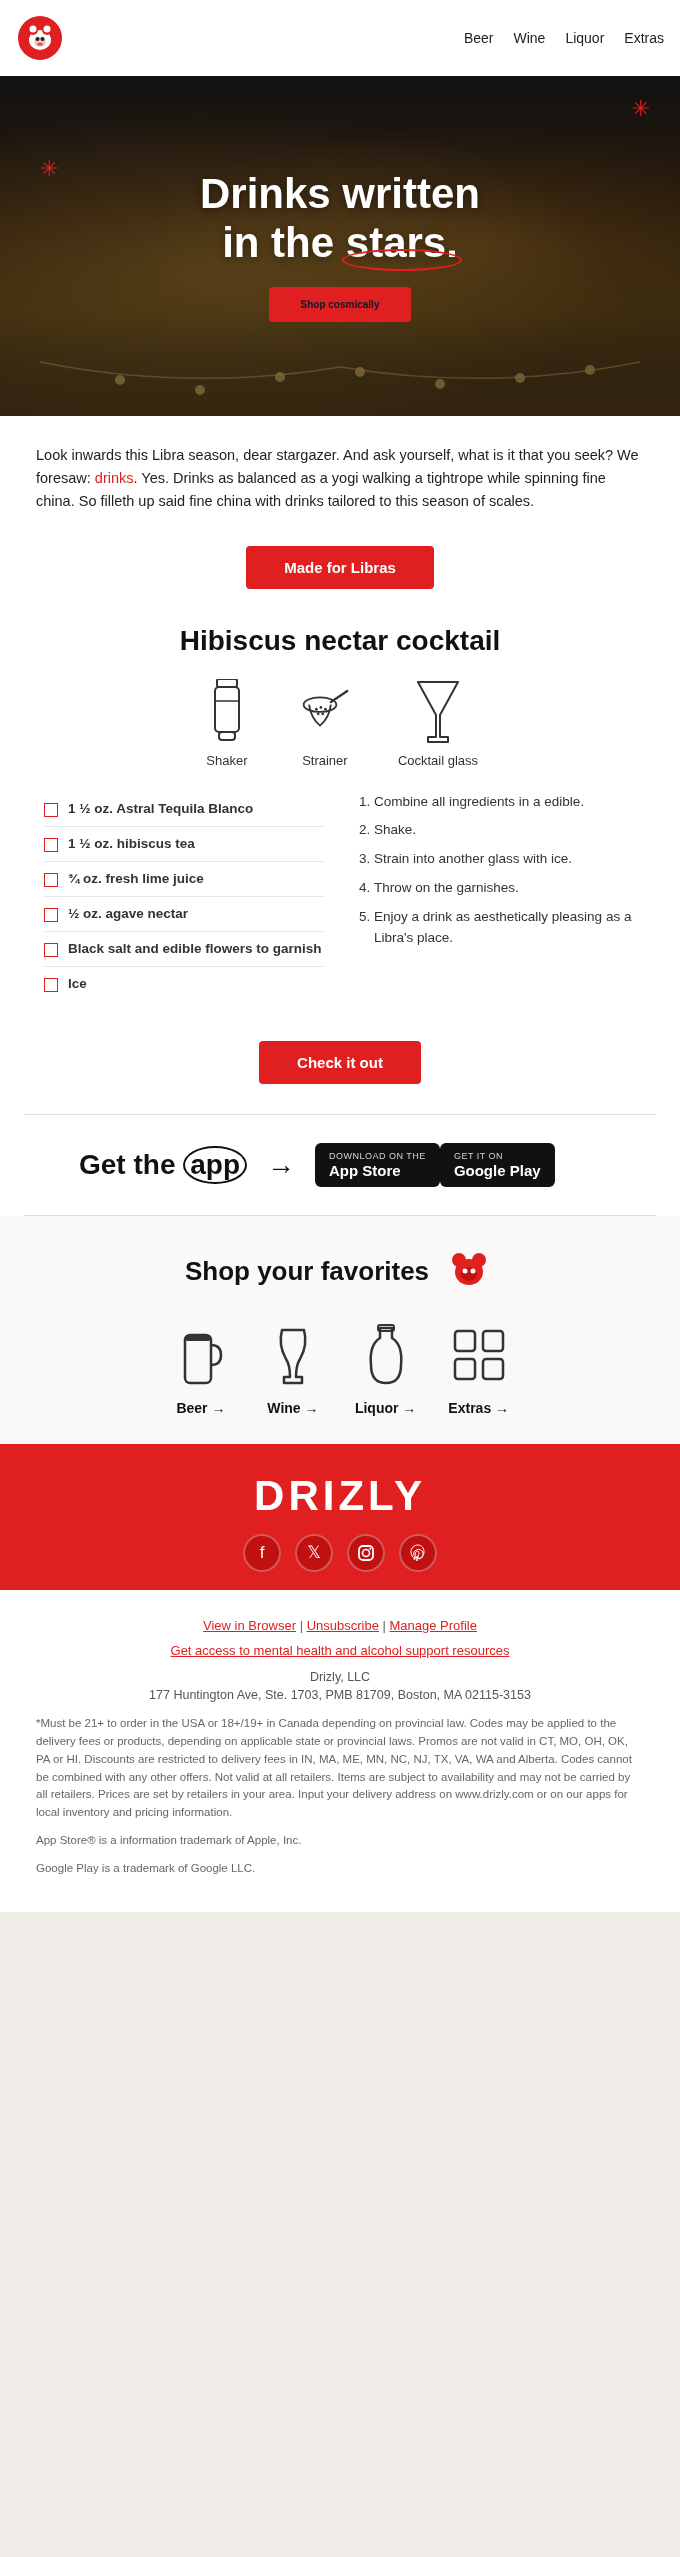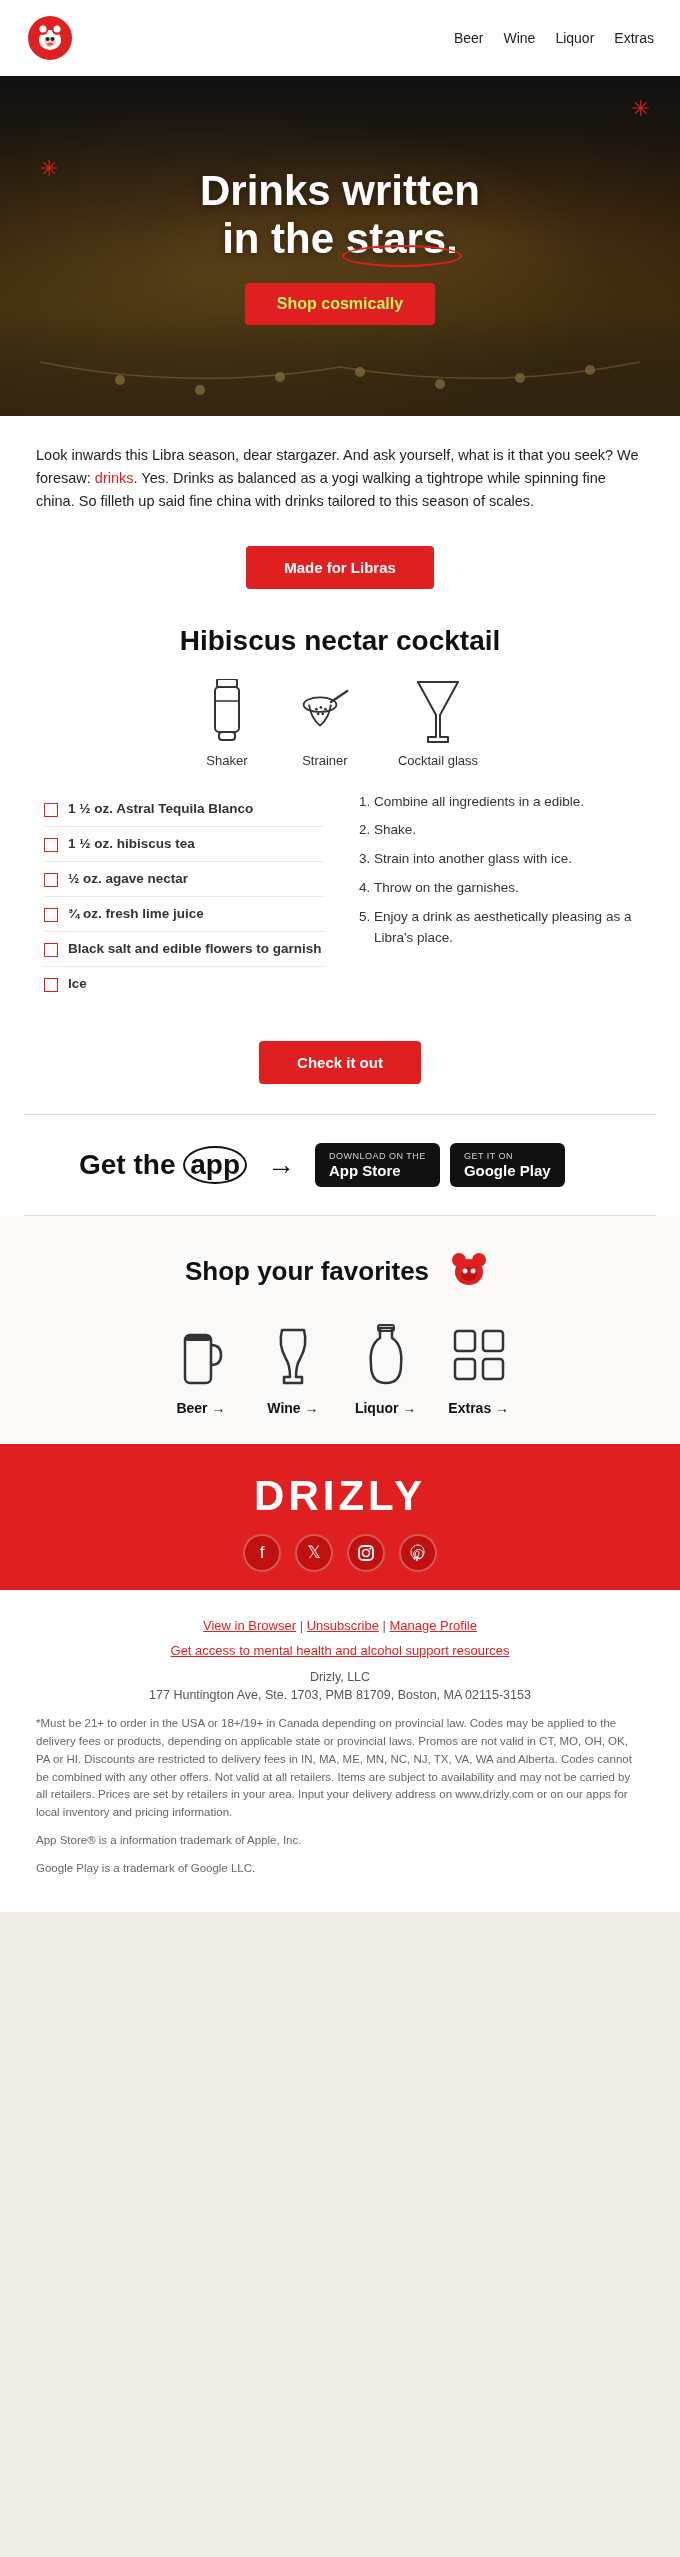--- a/index.html
+++ b/index.html
@@ -12,21 +12,21 @@
     .email-wrapper {
       width: 680px;
       background: #ffffff;
     }
 
     
     .header {
       display: flex;
       align-items: center;
       justify-content: space-between;
-      padding: 14px 26px;
+      padding: 14px 16px;
       background: #fff;
       gap: 24px;
     }
     .logo-area {
       display: flex;
       align-items: center;
     }
     .logo-bear {
       width: 48px;
       height: 48px;
@@ -94,24 +94,24 @@
     }
     .hero-stars {
       position: absolute;
       color: #e02020;
       font-size: 22px;
     }
     .star1 { top: 20px; right: 30px; }
     .star2 { top: 80px; left: 40px; }
     .shop-btn {
       background: #e02020;
-      color: #bef264;
+      color: #0f172a;
       border: none;
       padding: 12px 32px;
-      font-size: 16px;
+      font-size: 10px;
       font-weight: 700;
       border-radius: 4px;
       cursor: pointer;
       display: inline-block;
     }
 
     
     .intro-section {
       padding: 28px 36px 18px;
       font-size: 14.5px;
@@ -247,21 +247,20 @@
       border-radius: 50%;
       padding: 0 3px;
     }
     .app-arrow {
       font-size: 28px;
       color: #111;
       flex-shrink: 0;
     }
     .app-badges {
       display: flex;
-      gap: 10px;
       flex-wrap: wrap;
     }
     .app-badge {
       background: #111;
       color: #fff;
       border-radius: 6px;
       padding: 8px 14px;
       font-size: 12px;
       display: flex;
       flex-direction: column;
@@ -504,25 +503,25 @@
         <div class="ingredient-item">
           <div class="checkbox"></div>
           <span>1 ½ oz. Astral Tequila Blanco</span>
         </div>
         <div class="ingredient-item">
           <div class="checkbox"></div>
           <span>1 ½ oz. hibiscus tea</span>
         </div>
         <div class="ingredient-item">
           <div class="checkbox"></div>
-          <span>½ oz. agave nectar</span>
+          <span>¾ oz. fresh lime juice</span>
         </div>
         <div class="ingredient-item">
           <div class="checkbox"></div>
-          <span>¾ oz. fresh lime juice</span>
+          <span>½ oz. agave nectar</span>
         </div>
         <div class="ingredient-item">
           <div class="checkbox"></div>
           <span>Black salt and edible flowers to garnish</span>
         </div>
         <div class="ingredient-item">
           <div class="checkbox"></div>
           <span>Ice</span>
         </div>
       </div>

